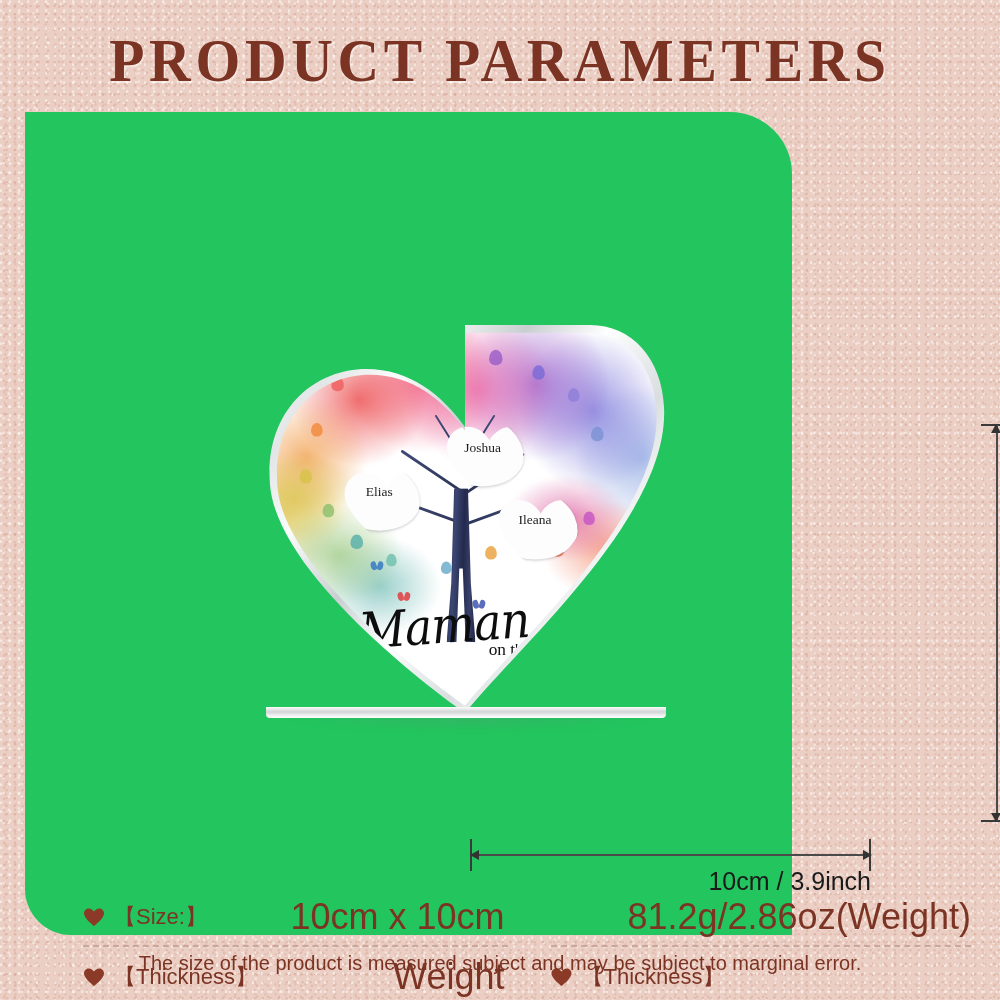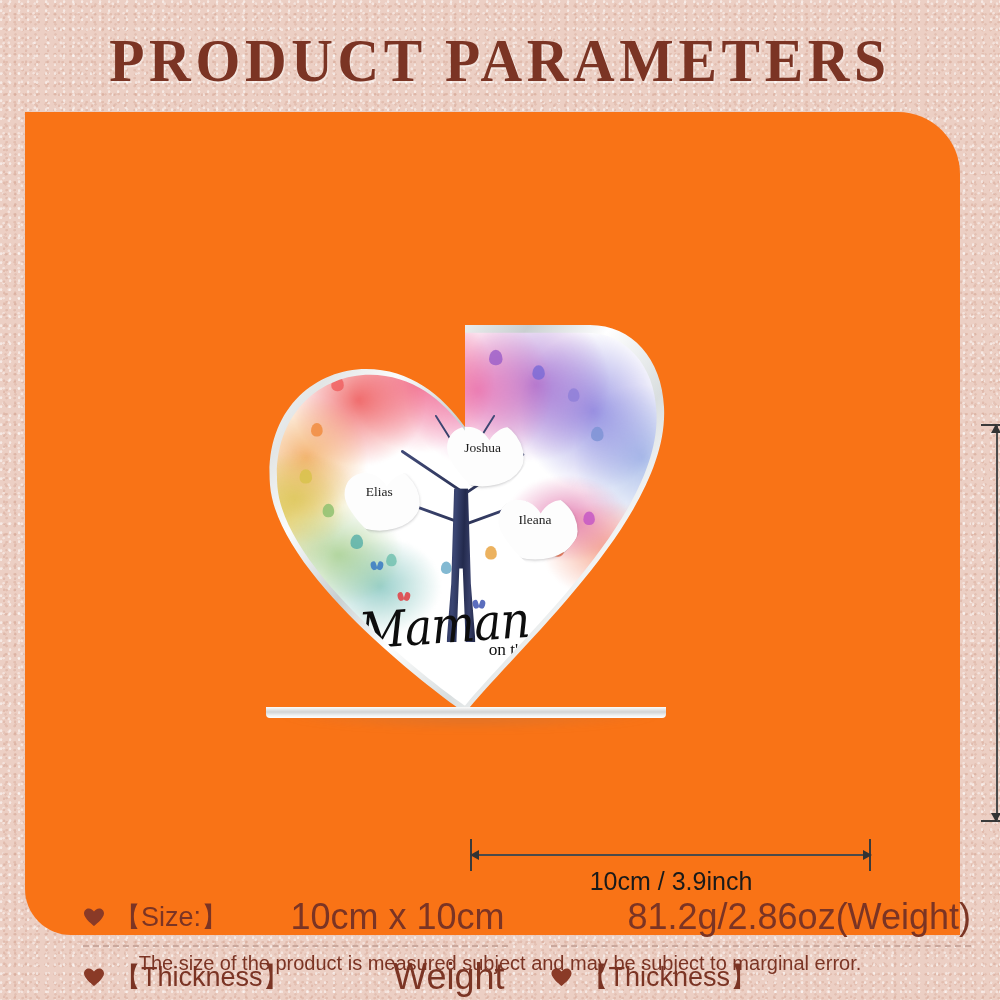--- a/index.html
+++ b/index.html
@@ -42,22 +42,22 @@
     color: #7b3424;
     transform: scaleX(0.93);
     text-shadow: 1.5px 1.5px 0 rgba(255,255,255,.45);
     white-space: nowrap;
   }
 
   
   #card {
     position: absolute;
     left: 25px; top: 112px;
-    width: 935px; height: 823px;
-    background: #f97316;
+    width: 767px; height: 823px;
+    background: #22c55e;
     border-radius: 0 62px 0 46px;
   }
 
   
   #product-stage {
     position: absolute;
     left: 205px; top: 95px;
     width: 640px; height: 580px;
   }
 
@@ -251,21 +251,21 @@
     position: absolute; top: 632px;
     width: 2px; height: 32px; background: #3a3a3a;
   }
   #hcap-left  { left: 240px; }
   #hcap-right { left: 639px; }
 
   #dim-horizontal-label {
     position: absolute;
     left: 241px; top: 660px;
     width: 400px;
-    text-align: center;
+    text-align: right;
     font-size: 25px;
     color: #1a1a1a;
     white-space: nowrap;
   }
 
   
   #spec-table {
     position: absolute;
     left: 25px; top: 775px;
     width: 935px; height: 125px;
@@ -279,21 +279,21 @@
     position: relative;
     height: 60px;
     display: flex; align-items: center;
   }
   .spec-row::after {
     content: ""; position: absolute; left: 0; right: 0; bottom: 0;
     border-bottom: 2px dashed #c9a79c;
   }
   .spec-label {
     display: flex; align-items: center;
-    font-size: 27px;
+    font-size: 22px;
     color: #7b3424;
     white-space: nowrap;
   }
   .heart-bullet {
     width: 22px; height: 20px; margin-right: 9px;
     background: #8a3a27;
     flex: 0 0 auto;
     clip-path: path("M11,19 C11,19 1,11.5 1,6.5 C1,3.4 3.3,1.4 5.8,1.4 C8,1.4 9.9,2.8 11,4.6 C12.1,2.8 14,1.4 16.2,1.4 C18.7,1.4 21,3.4 21,6.5 C21,11.5 11,19 11,19 Z");
   }
   .spec-value {

